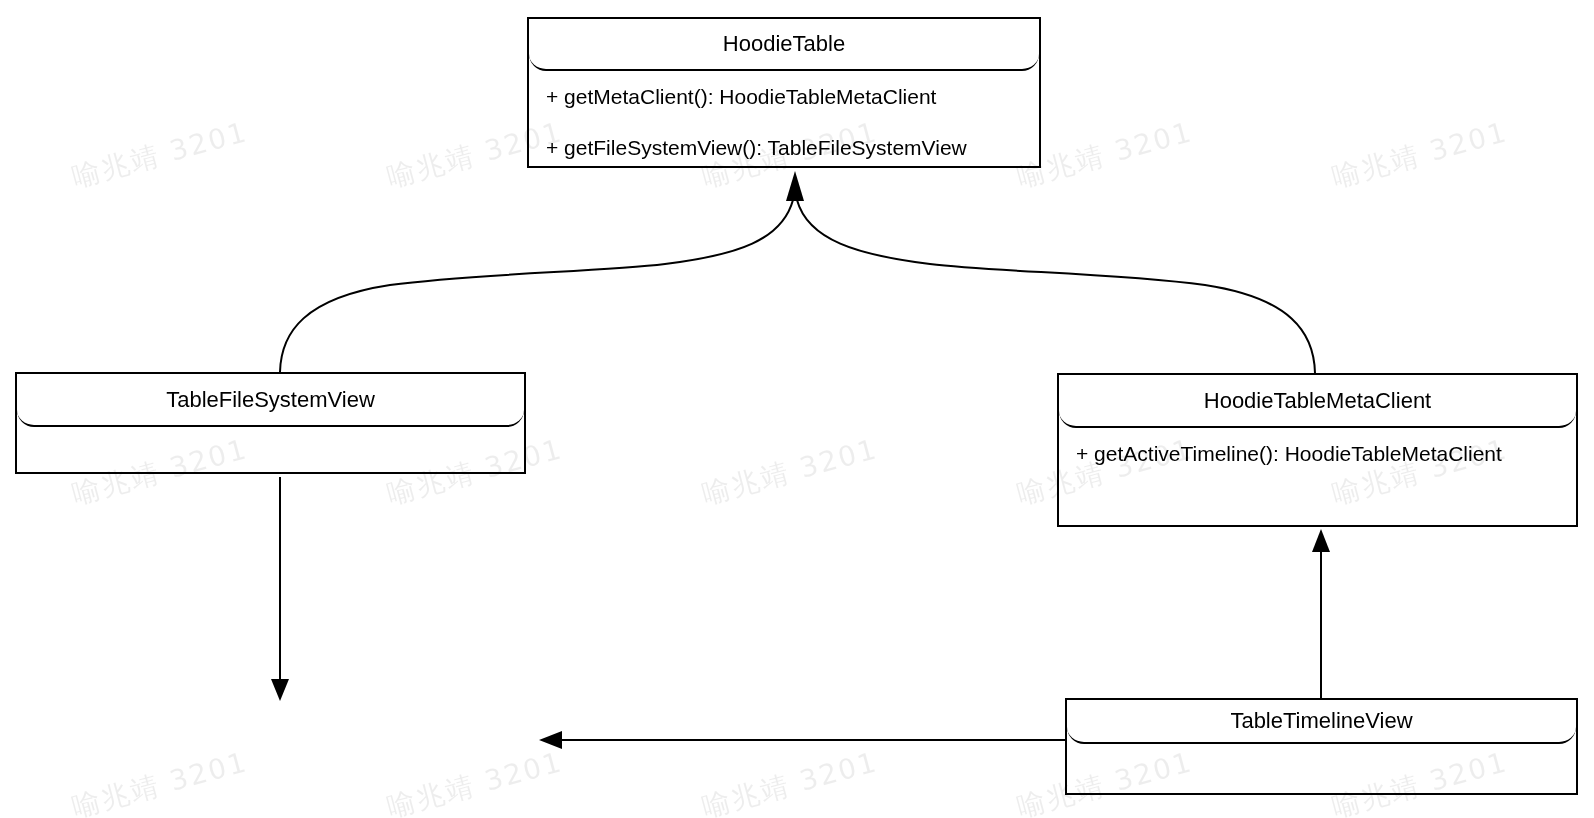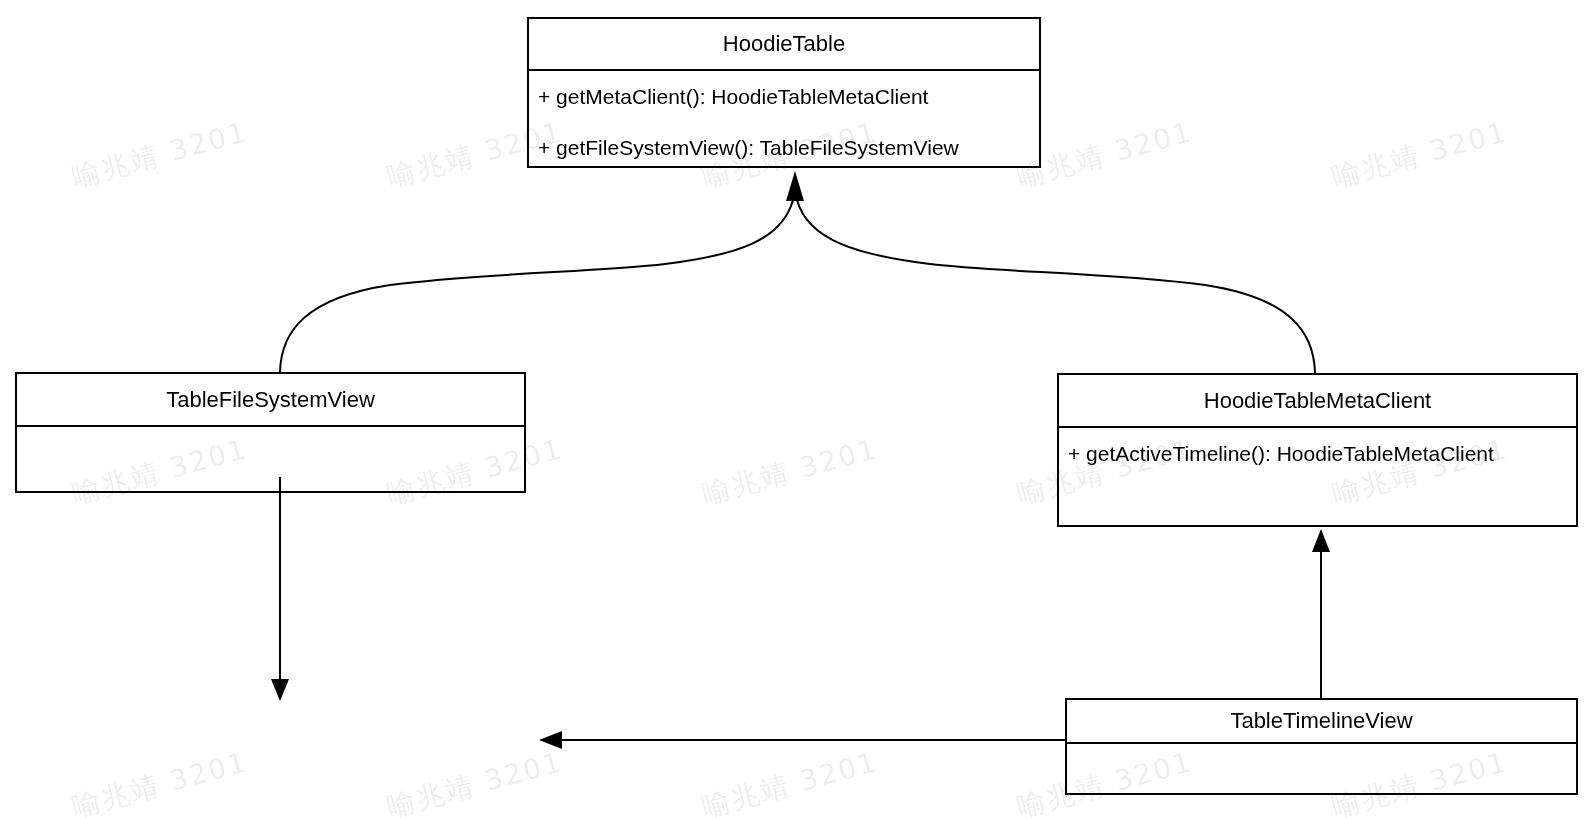--- a/index.html
+++ b/index.html
@@ -19,26 +19,27 @@
     background: #ffffff;
     border: 2px solid #000000;
     box-sizing: border-box;
     z-index: 1;
   }
   .uml-title {
     border-bottom: 2px solid #000000;
     display: flex; align-items: center; justify-content: center;
     font-size: 22px; color: #000;
     box-sizing: border-box;
+    border-radius: 17px;
   }
   .uml-body { box-sizing: border-box; }
   .uml-method {
     height: 51px;
     display: flex; align-items: center;
-    padding-left: 9px;
+    padding-left: 17px;
     font-size: 21px; color: #000;
     white-space: nowrap;
   }
 
   .watermark-layer {
     position: absolute; inset: 0;
     z-index: 10;
     pointer-events: none;
   }
   .wm {
@@ -74,21 +75,21 @@
   </svg>
 
   <div class="uml-class" style="left:527px; top:17px; width:514px; height:151px;">
     <div class="uml-title" style="height:52px;">HoodieTable</div>
     <div class="uml-body">
       <div class="uml-method">+ getMetaClient(): HoodieTableMetaClient</div>
       <div class="uml-method">+ getFileSystemView(): TableFileSystemView</div>
     </div>
   </div>
 
-  <div class="uml-class" style="left:15px; top:372px; width:511px; height:121px;">
+  <div class="uml-class" style="left:15px; top:372px; width:511px; height:102px;">
     <div class="uml-title" style="height:53px;">TableFileSystemView</div>
     <div class="uml-body"></div>
   </div>
 
   <div class="uml-class" style="left:1057px; top:373px; width:521px; height:154px;">
     <div class="uml-title" style="height:53px;">HoodieTableMetaClient</div>
     <div class="uml-body">
       <div class="uml-method">+ getActiveTimeline(): HoodieTableMetaClient</div>
     </div>
   </div>

